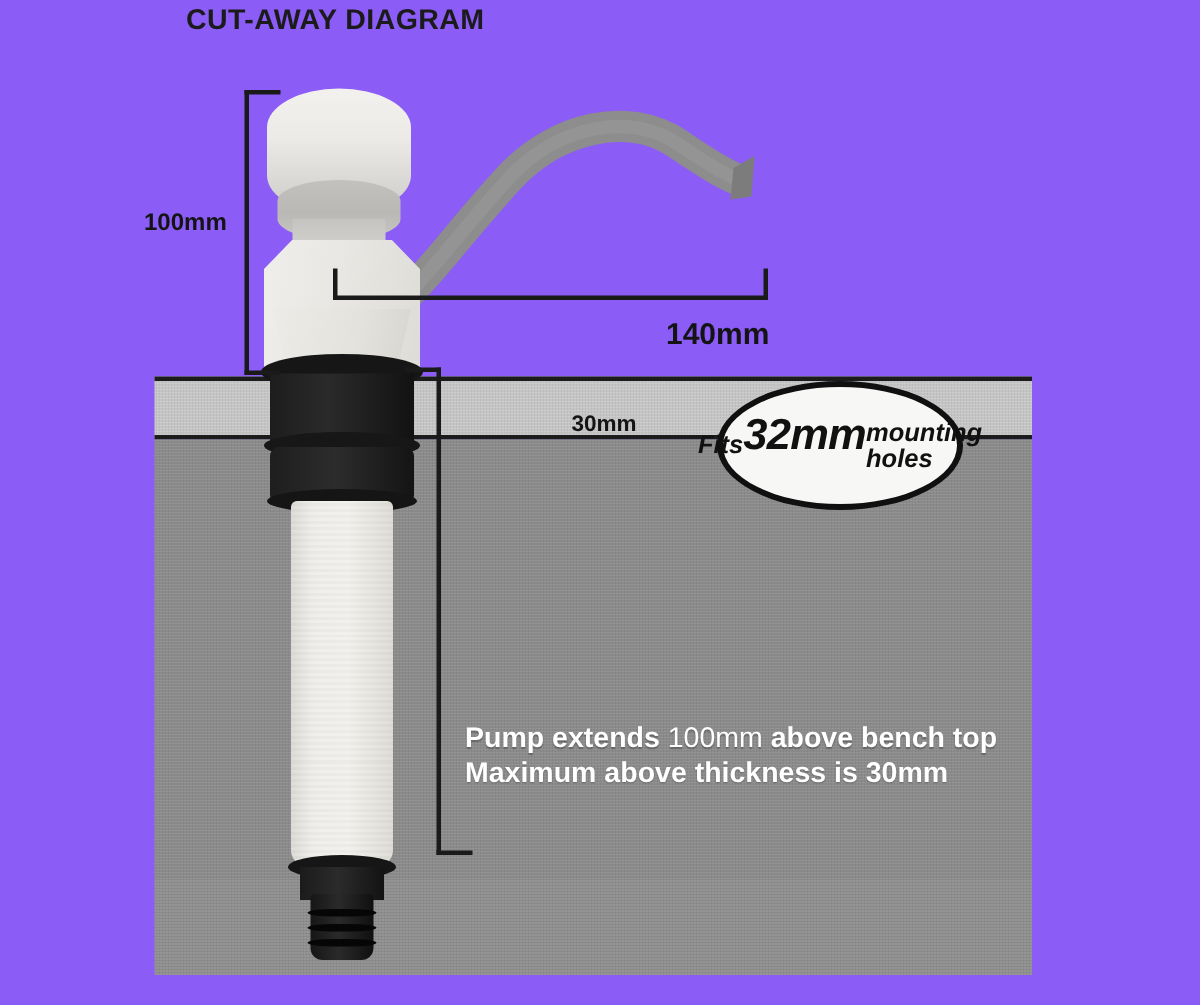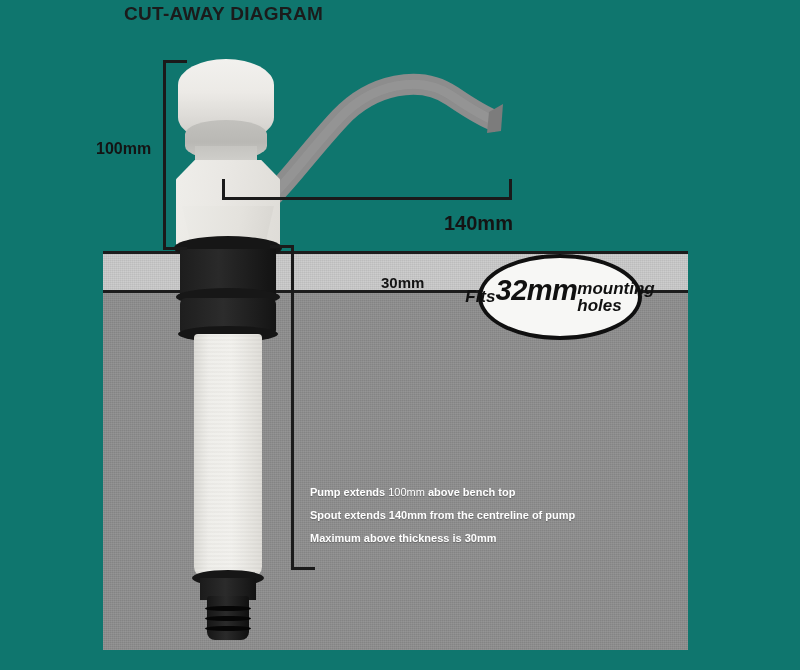--- a/index.html
+++ b/index.html
@@ -4,21 +4,21 @@
 <style>
   html, body {
     margin: 0;
     padding: 0;
     background: #ffffff;
   }
   #page {
     position: relative;
     width: 800px;
     height: 670px;
-    background: #0f766e;
+    background: #8b5cf6;
     overflow: hidden;
     font-family: "Liberation Sans", sans-serif;
     -webkit-font-smoothing: antialiased;
   }
 
   
   #title {
     position: absolute;
     left: 124px;
     top: 3px;
@@ -222,21 +222,21 @@
   }
   #badge-fits { font-size: 17px; }
   #badge-size { font-size: 29px; letter-spacing: -0.5px; margin: 1px 0 14px; }
   #badge-holes { font-size: 17px; }
 
   
   #specs {
     position: absolute;
     left: 310px; top: 481px;
     color: #ffffff;
-    font-size: 11px;
+    font-size: 19px;
     font-weight: bold;
     line-height: 23px;
     text-shadow: 0 1px 1px rgba(0,0,0,.28);
     white-space: nowrap;
   }
   #specs .thin { font-weight: normal; }
 </style>
 </head>
 <body>
 
@@ -299,17 +299,16 @@
   <div id="dim-30-label">30mm</div>
 
   <div id="badge">
     <div id="badge-fits">Fits</div>
     <div id="badge-size">32mm</div>
     <div id="badge-holes">mounting holes</div>
   </div>
 
   <div id="specs">
     <div><span>Pump extends </span><span class="thin">100mm</span><span> above bench top</span></div>
-    <div>Spout extends 140mm from the centreline of pump</div>
     <div>Maximum above thickness is 30mm</div>
   </div>
 
 </div>
 
 </body></html>

